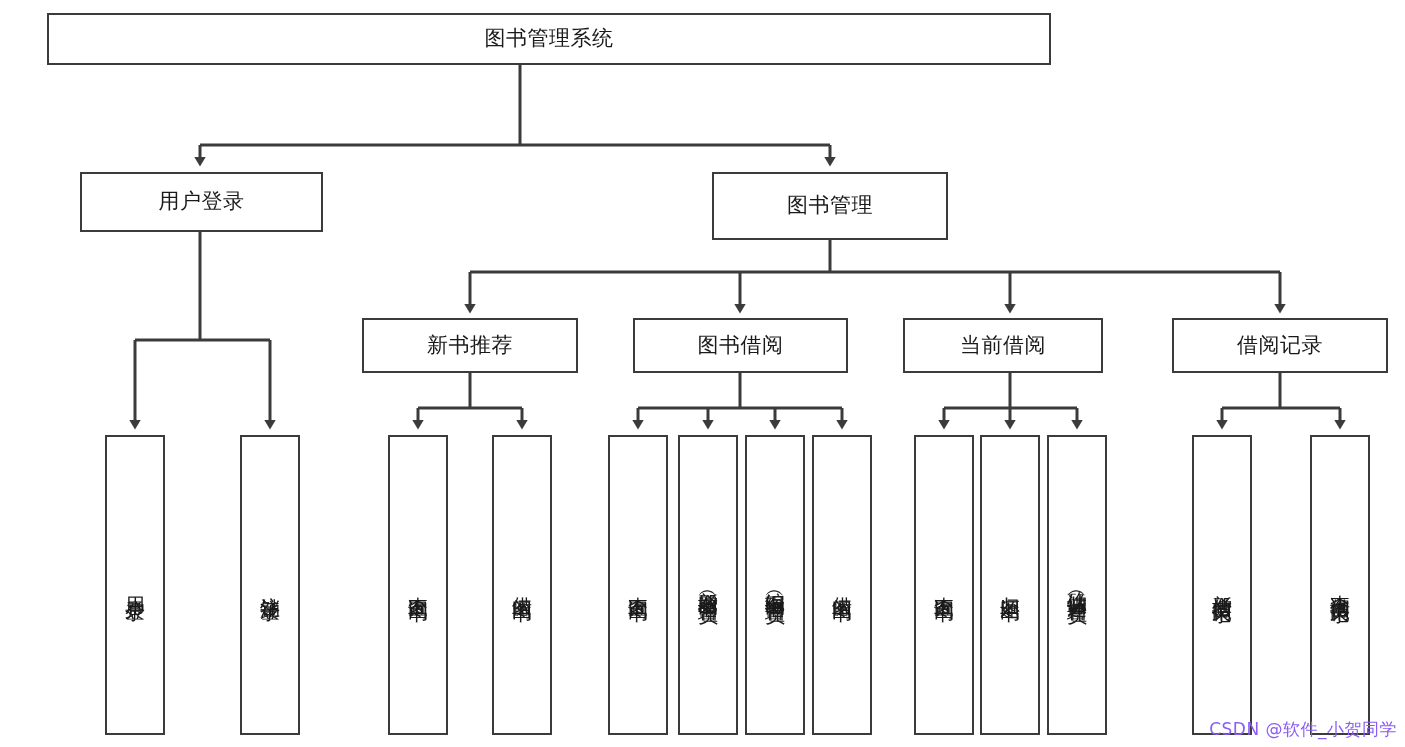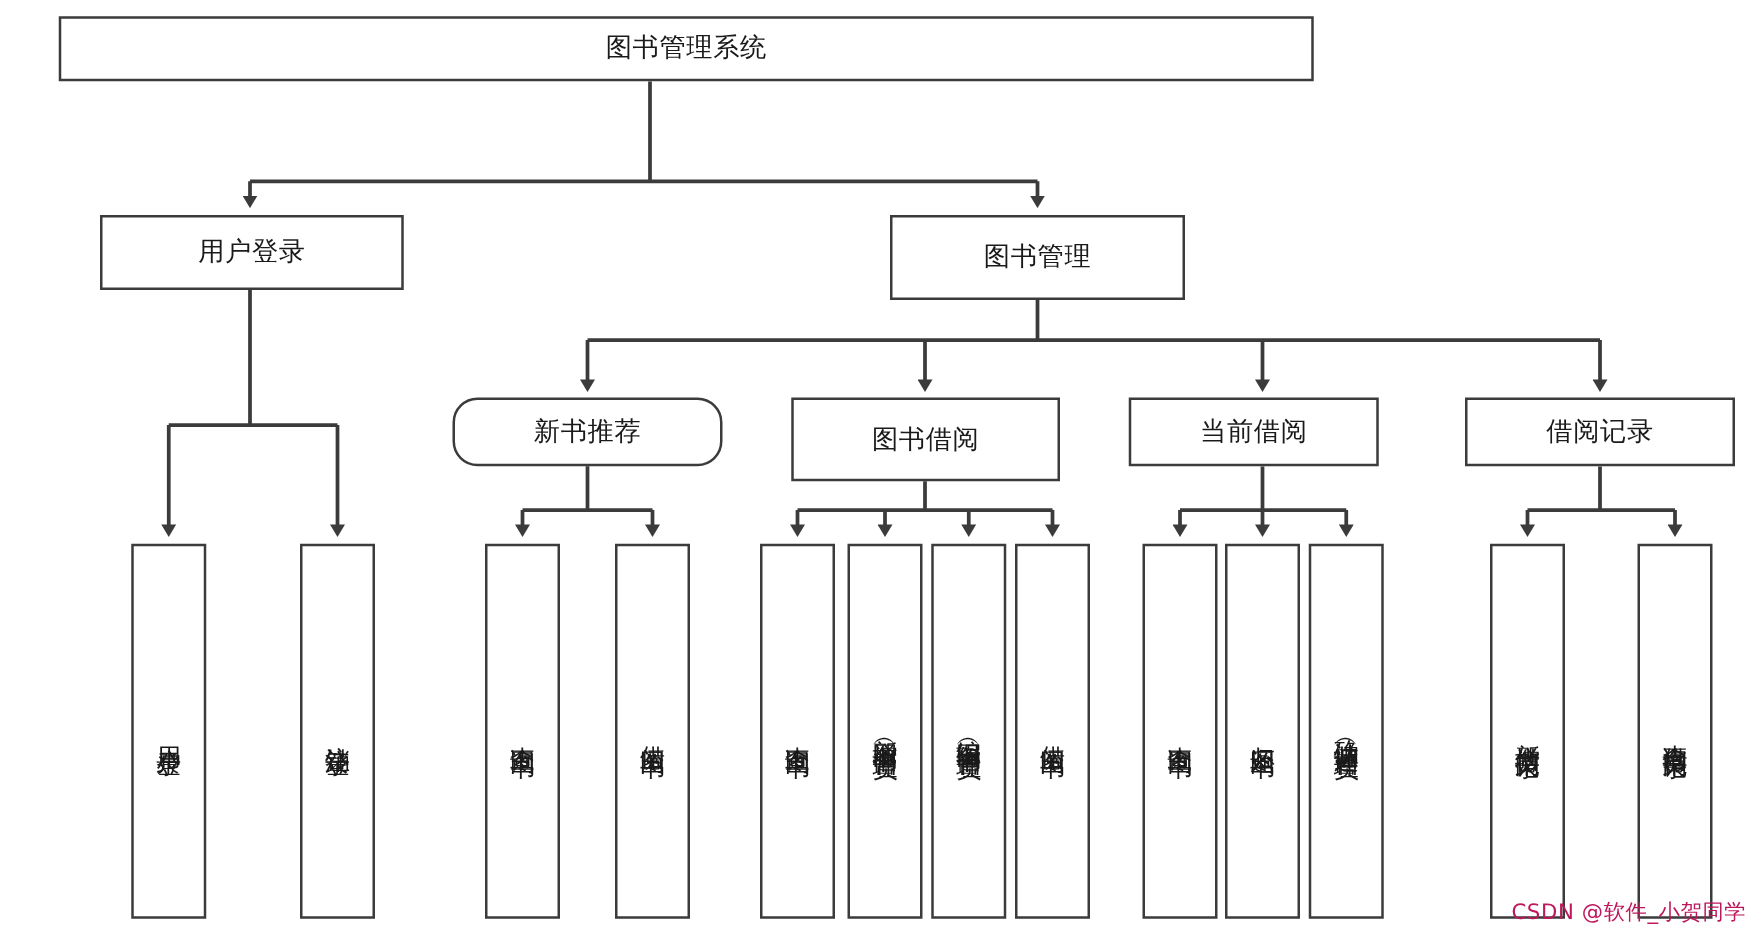--- a/index.html
+++ b/index.html
@@ -58,21 +58,21 @@
   }
   .node-label {
     display: block;
     white-space: nowrap;
   }
   #watermark {
     position: absolute;
     right: 8px;
     bottom: 6px;
     font-size: 17px;
-    color: #be185d;
+    color: #8b5cf6;
     letter-spacing: 0.5px;
     white-space: nowrap;
     pointer-events: none;
   }
 </style>
 </head>
 <body>
 
 <div id="canvas">
 
@@ -130,24 +130,24 @@
     <span class="node-label">图书管理系统</span>
   </div>
 
   <div class="node-box horizontal" style="left:80px; top:172px; width:243px; height:60px;">
     <span class="node-label">用户登录</span>
   </div>
   <div class="node-box horizontal" style="left:712px; top:172px; width:236px; height:68px;">
     <span class="node-label">图书管理</span>
   </div>
 
-  <div class="node-box horizontal" style="left:362px; top:318px; width:216px; height:55px;border-radius:20px;">
+  <div class="node-box horizontal" style="left:362px; top:318px; width:216px; height:55px;">
     <span class="node-label">新书推荐</span>
   </div>
-  <div class="node-box horizontal" style="left:633px; top:318px; width:215px; height:67px;text-align:center;">
+  <div class="node-box horizontal" style="left:633px; top:318px; width:215px; height:55px;text-align:center;">
     <span class="node-label">图书借阅</span>
   </div>
   <div class="node-box horizontal" style="left:903px; top:318px; width:200px; height:55px;">
     <span class="node-label">当前借阅</span>
   </div>
   <div class="node-box horizontal" style="left:1172px; top:318px; width:216px; height:55px;text-align:right;">
     <span class="node-label">借阅记录</span>
   </div>
 
   <div class="node-box vertical" style="left:105px; top:435px; width:60px; height:300px;">

